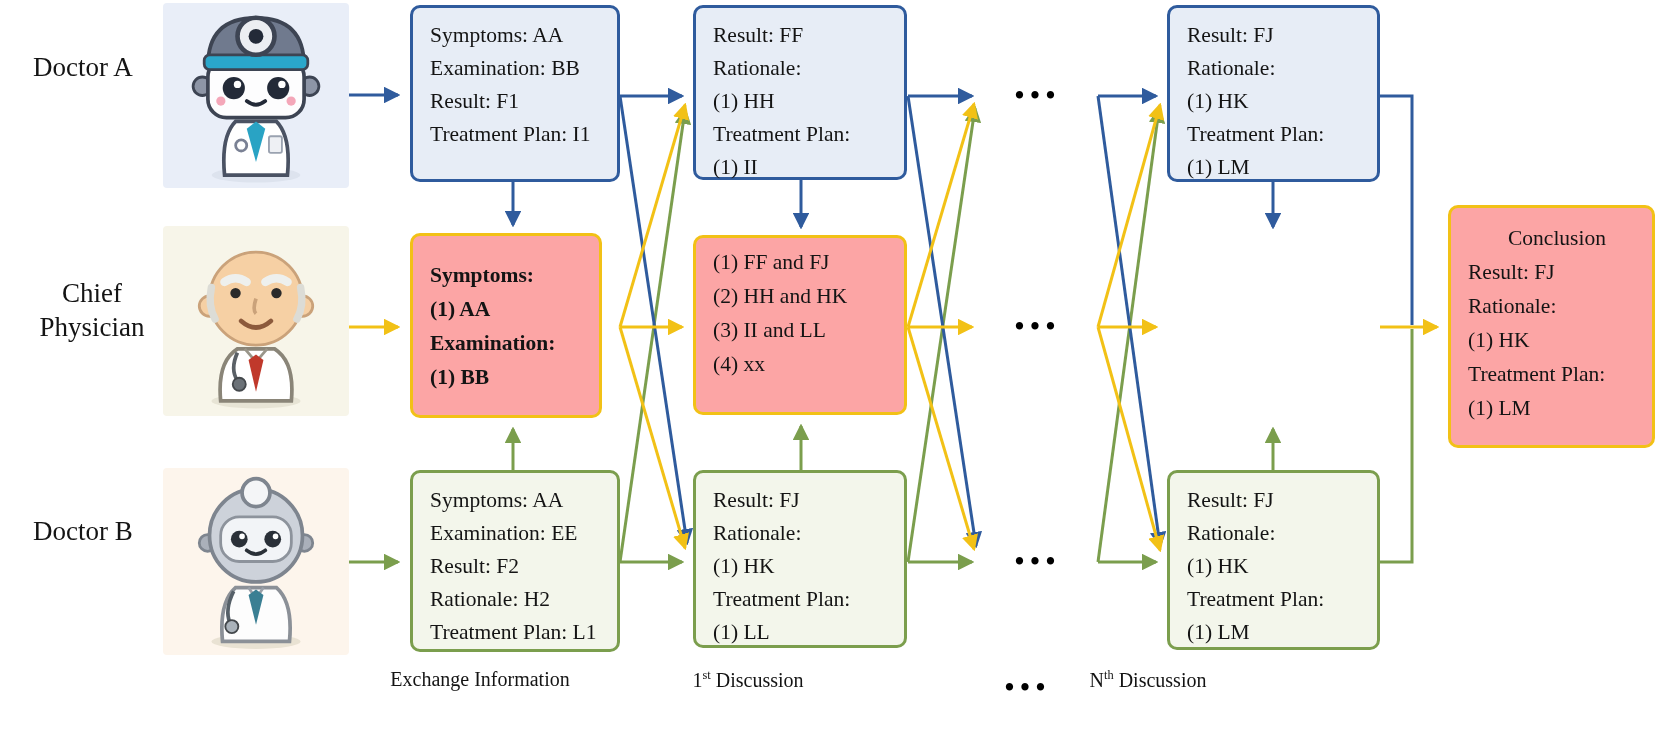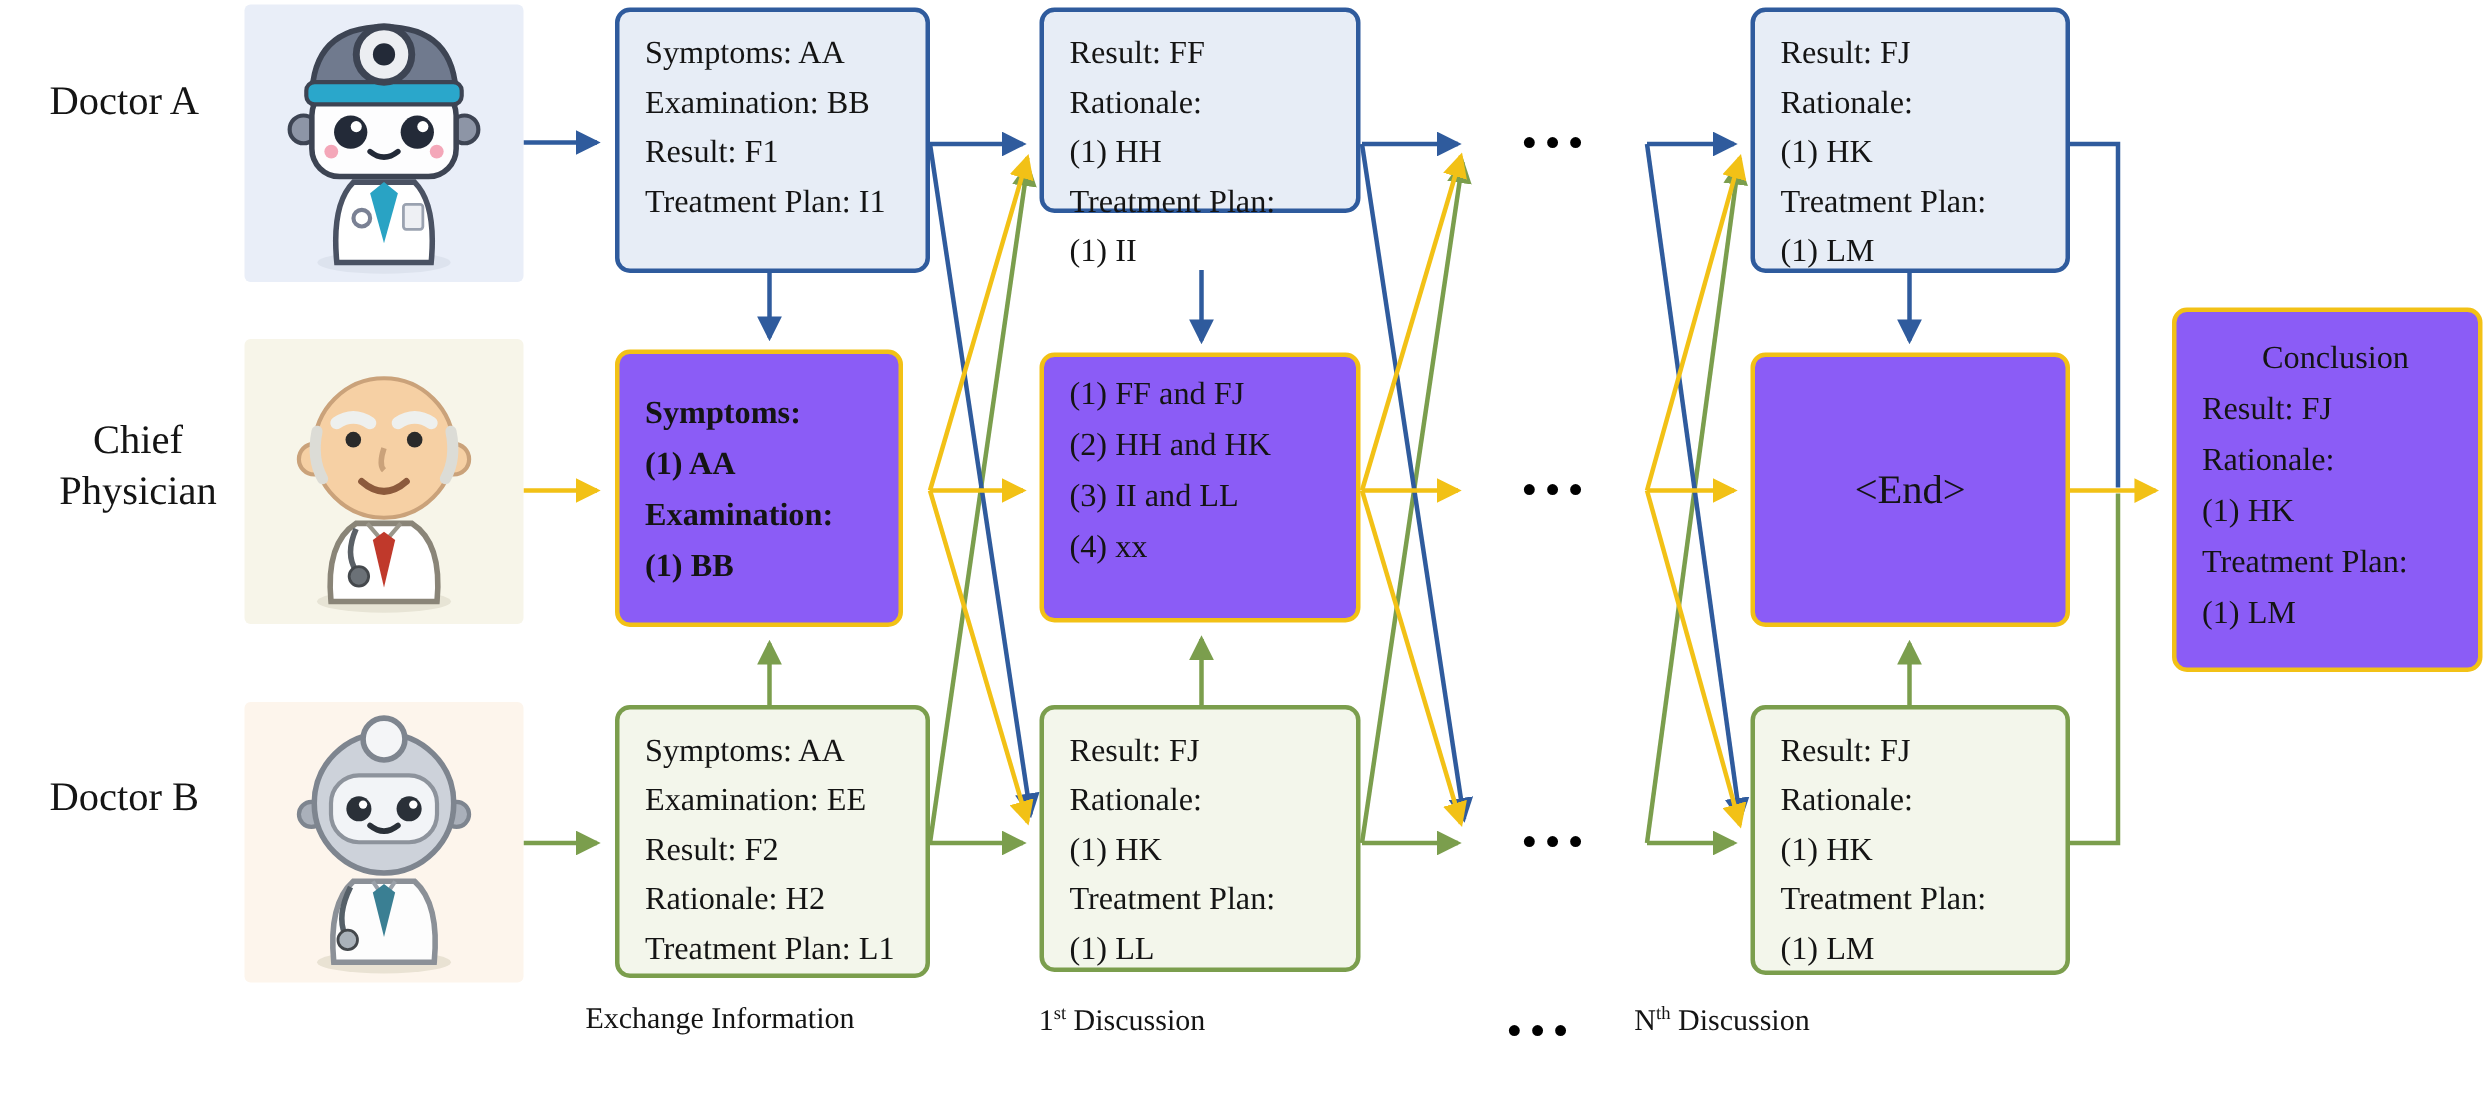--- a/index.html
+++ b/index.html
@@ -12,21 +12,21 @@
   .avatar{position:absolute;width:186px;border-radius:4px;overflow:hidden;}
   .avatar svg{display:block;width:100%;height:100%;}
   .av-a{background:#e9eef8;}
   .av-c{background:#f7f5e9;}
   .av-b{background:#fdf5ec;}
   .box{position:absolute;box-sizing:border-box;border:3px solid;border-radius:10px;
        font-size:21.5px;padding:11px 6px 0 17px;}
   .box .ln{line-height:33px;white-space:nowrap;}
   .box .title{text-align:center;line-height:33px;}
   .blue{background:#e7edf6;border-color:#2f5b9d;}
-  .yellow{background:#8b5cf6;border-color:#f2c116;}
+  .yellow{background:#fca5a5;border-color:#f2c116;}
   .green{background:#f3f6eb;border-color:#7b9e4d;}
   .box.flexcenter{display:flex;align-items:center;justify-content:center;padding:0;font-size:27px;}
   .dots{position:absolute;width:90px;text-align:center;font-size:27px;font-weight:bold;
         letter-spacing:6px;color:#000;}
   .stage{position:absolute;font-size:20px;transform:translateX(-50%);white-space:nowrap;}
   sup{font-size:62%;}
   svg.arrows{position:absolute;left:0;top:0;}
 </style>
 </head>
 <body>
@@ -178,21 +178,21 @@
   </div>
 
   <div class="box green" style="left:410px;top:470px;width:210px;height:182px;">
     <div class="ln">Symptoms: AA</div>
     <div class="ln">Examination: EE</div>
     <div class="ln">Result: F2</div>
     <div class="ln">Rationale: H2</div>
     <div class="ln">Treatment Plan: L1</div>
   </div>
 
-  <div class="box blue" style="left:693px;top:5px;width:214px;height:137px;">
+  <div class="box blue" style="left:693px;top:5px;width:214px;height:175px;">
     <div class="ln">Result: FF</div>
     <div class="ln">Rationale:</div>
     <div class="ln">(1) HH</div>
     <div class="ln">Treatment Plan:</div>
     <div class="ln">(1) II</div>
   </div>
 
   <div class="box yellow" style="left:693px;top:235px;width:214px;height:180px;padding-top:7px;">
     <div class="ln" style="line-height:34px;">(1) FF and FJ</div>
     <div class="ln" style="line-height:34px;">(2) HH and HK</div>
@@ -213,23 +213,20 @@
   <div class="dots" style="left:993px;top:546px;">•••</div>
 
   <div class="box blue" style="left:1167px;top:5px;width:213px;height:177px;">
     <div class="ln">Result: FJ</div>
     <div class="ln">Rationale:</div>
     <div class="ln">(1) HK</div>
     <div class="ln">Treatment Plan:</div>
     <div class="ln">(1) LM</div>
   </div>
 
-  <div class="box yellow flexcenter" style="left:1167px;top:235px;width:213px;height:183px;">
-    <span>&lt;End&gt;</span>
-  </div>
 
   <div class="box green" style="left:1167px;top:470px;width:213px;height:180px;">
     <div class="ln">Result: FJ</div>
     <div class="ln">Rationale:</div>
     <div class="ln">(1) HK</div>
     <div class="ln">Treatment Plan:</div>
     <div class="ln">(1) LM</div>
   </div>
 
   <div class="box yellow" style="left:1448px;top:205px;width:207px;height:243px;padding-top:13px;">

